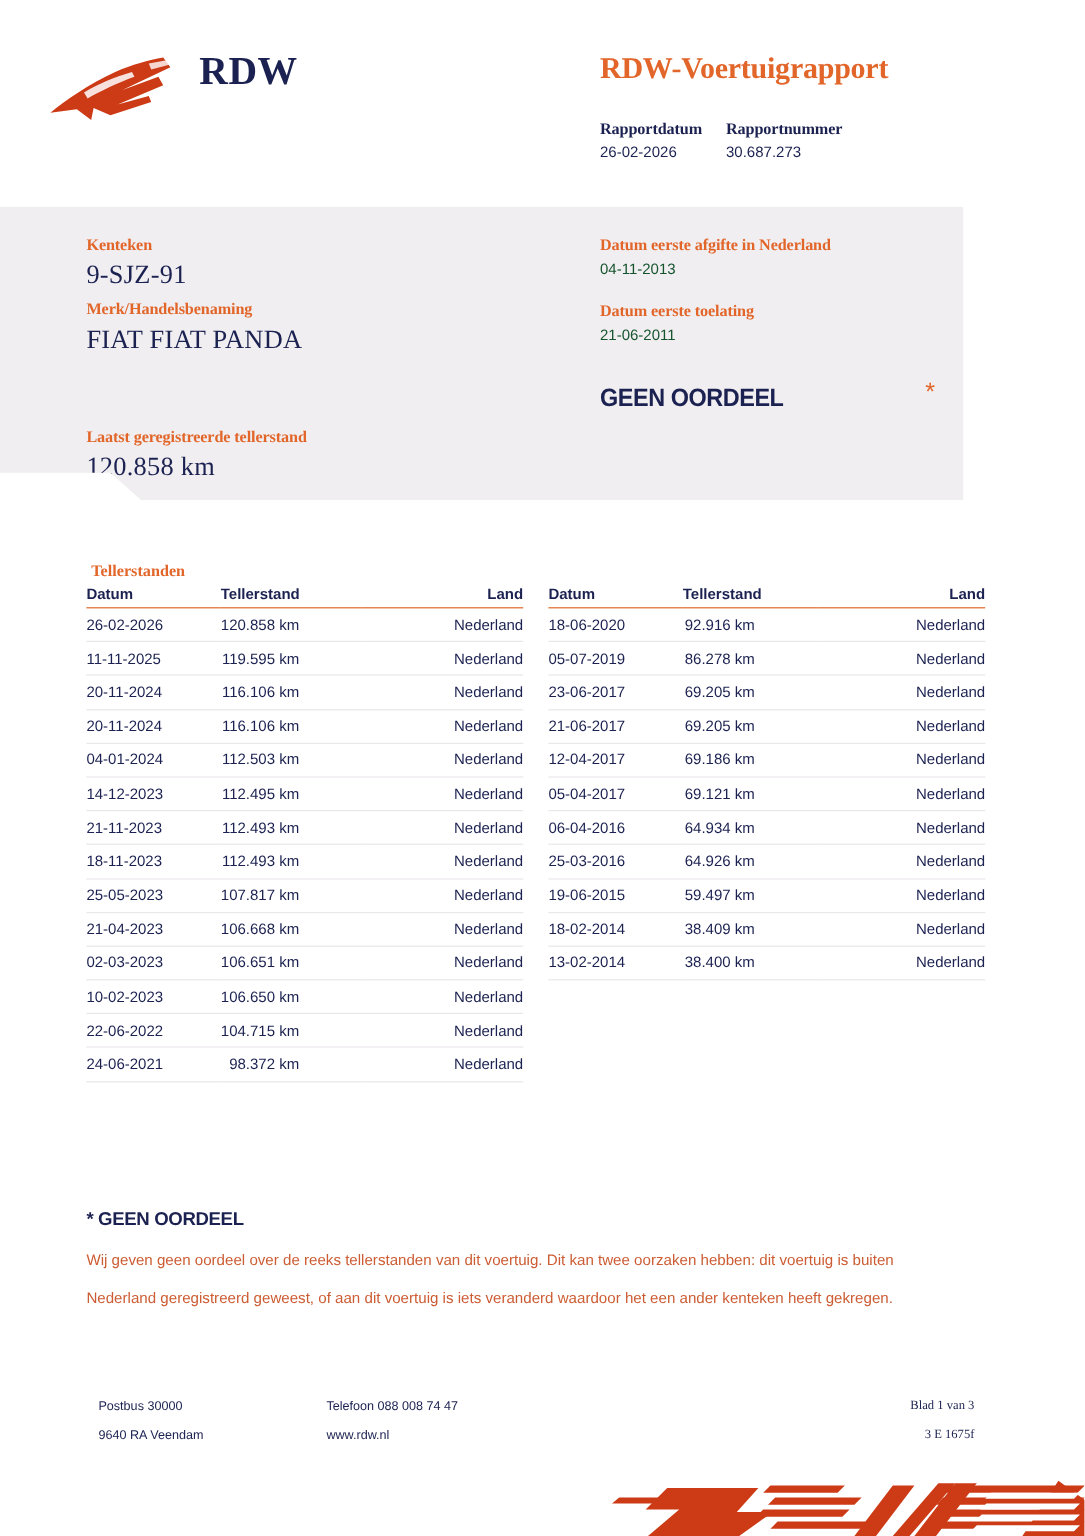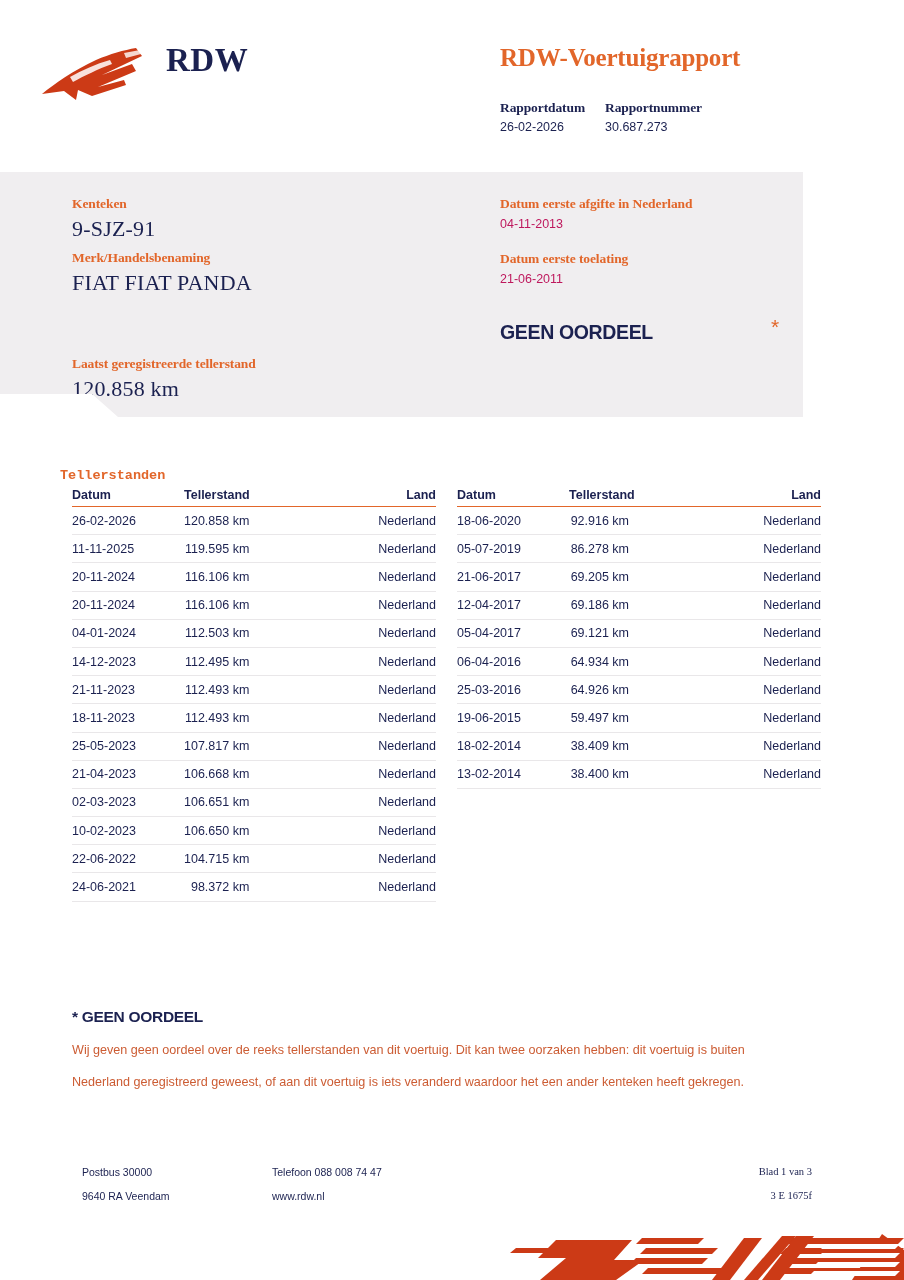--- a/index.html
+++ b/index.html
@@ -155,38 +155,38 @@
   .val-navy-lg {
     font-family: "Liberation Serif", serif;
     font-size: 22px;
     color: #1b2150;
     white-space: nowrap;
     letter-spacing: 0.2px;
   }
   .val-navy-sm {
     font-family: "Liberation Sans", sans-serif;
     font-size: 12.5px;
-    color: #be185d;
+    color: #14532d;
     white-space: nowrap;
     text-align: center;
   }
 
   
   .tables-section {
     position: absolute;
     left: 0;
     top: 462px;
     width: 904px;
   }
 
   .section-heading {
     position: absolute;
-    left: 60px;
+    left: 76px;
     top: 6px;
-    font-family: Liberation Mono, monospace;
+    font-family: Liberation Serif, serif;
     font-size: 13.5px;
     font-weight: 700;
     color: #e2662a;
   }
 
   .tbl {
     position: absolute;
     border-collapse: collapse;
     font-family: "Liberation Sans", sans-serif;
   }
@@ -413,20 +413,25 @@
       </thead>
       <tbody>
           <tr>
             <td class="c-datum">18-06-2020</td>
             <td class="c-stand">92.916 km</td>
             <td class="c-land">Nederland</td>
           </tr>
           <tr>
             <td class="c-datum">05-07-2019</td>
             <td class="c-stand">86.278 km</td>
+            <td class="c-land">Nederland</td>
+          </tr>
+          <tr>
+            <td class="c-datum">23-06-2017</td>
+            <td class="c-stand">69.205 km</td>
             <td class="c-land">Nederland</td>
           </tr>
           <tr>
             <td class="c-datum">21-06-2017</td>
             <td class="c-stand">69.205 km</td>
             <td class="c-land">Nederland</td>
           </tr>
           <tr>
             <td class="c-datum">12-04-2017</td>
             <td class="c-stand">69.186 km</td>

